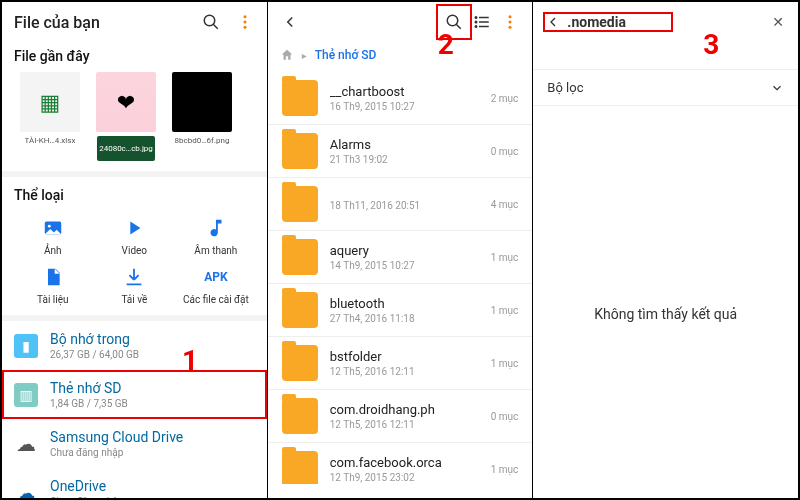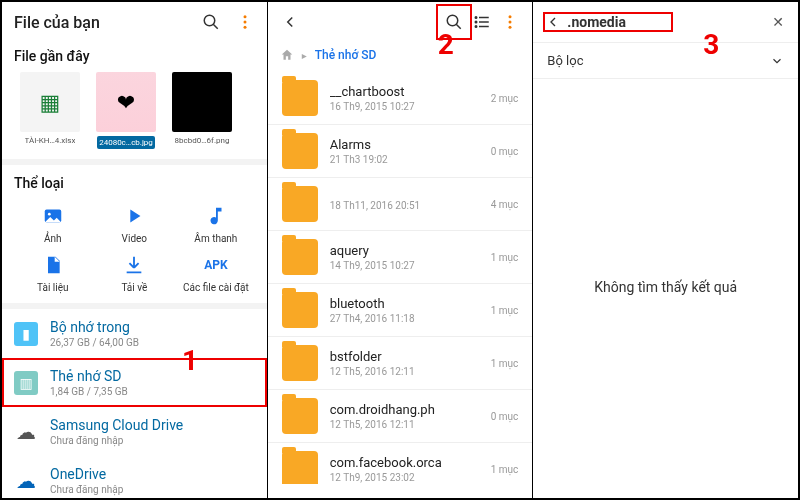--- a/index.html
+++ b/index.html
@@ -13,21 +13,21 @@
   .p1-header .title { flex: 1; }
   .p1-header .icon { width: 20px; height: 20px; margin-left: 14px; display: flex; align-items: center; justify-content: center; }
   .section-title { padding: 6px 12px 8px; font-size: 14px; font-weight: 500; color: #111; }
   .recent-row { display: flex; gap: 4px; padding: 0 12px 10px; }
   .thumb { width: 72px; display: flex; flex-direction: column; align-items: center; }
   .thumb .img { width: 60px; height: 60px; border-radius: 2px; background: #fff; display: flex; align-items: center; justify-content: center; font-size: 22px; }
   .thumb .img.green { background: #f4f4f4; color: #1a7f37; }
   .thumb .img.pink { background: linear-gradient(#fbd5de,#fcd0da); }
   .thumb .img.black { background: #000; }
   .thumb .cap { font-size: 8px; color: #555; margin-top: 4px; text-align: center; white-space: nowrap; overflow: hidden; text-overflow: ellipsis; max-width: 70px; }
-  .thumb.sel .cap { color: #fff; background: #0369a1; padding: 2px 2px; border-radius: 2px; }
+  .thumb.sel .cap { color: #fff; background: #14532d; padding: 8px 2px; border-radius: 2px; }
   .divider { height: 6px; background: #f3f3f3; }
   .cats { padding: 10px 12px; }
   .cat-grid { display: grid; grid-template-columns: 1fr 1fr 1fr; gap: 8px 4px; margin-top: 8px; }
   .cat { display: flex; flex-direction: column; align-items: center; gap: 4px; }
   .cat .ci { width: 26px; height: 26px; display: flex; align-items: center; justify-content: center; color: #1a73e8; font-size: 18px; font-weight: bold; }
   .cat .cl { font-size: 10px; color: #333; text-align: center; }
   .storage-list { }
   .storage-item { display: flex; align-items: center; padding: 10px 12px; gap: 12px; }
   .si-icon { width: 24px; height: 24px; border-radius: 3px; display: flex; align-items: center; justify-content: center; font-size: 14px; }
   .si-icon.blue { background: #4fc3f7; color: #fff; }
@@ -57,21 +57,21 @@
   .folder-name { font-size: 13px; color: #222; white-space: nowrap; overflow: hidden; text-overflow: ellipsis; }
   .folder-date { font-size: 10px; color: #999; margin-top: 2px; }
   .folder-count { font-size: 10px; color: #999; margin-left: 6px; white-space: nowrap; }
   
   
   .p3-header { display: flex; align-items: center; padding: 8px 10px; height: 40px; gap: 6px; }
   .p3-header .back { width: 20px; height: 20px; display: flex; align-items: center; justify-content: center; color: #333; font-size: 16px; }
   .p3-header .search-text { flex: 1; font-size: 14px; color: #333; padding: 2px 4px; font-weight: bold; }
   .p3-header .clear { width: 20px; height: 20px; display: flex; align-items: center; justify-content: center; color: #555; font-size: 14px; }
   .p3-search-box { outline: 2px solid #e00; outline-offset: -2px; display: flex; align-items: center; flex: 0 0 auto; }
-  .filter-row { display: flex; align-items: center; justify-content: space-between; padding: 10px 14px; border-top: 1px solid #eee; border-bottom: 1px solid #eee; font-size: 13px; color: #333; }
+  .filter-row { display: flex; align-items: center; justify-content: space-between; padding: 10px 14px; border-top: 1px solid #eee; border-bottom: 1px solid #eee; font-size: 13px; color: #333; margin-top: 27px; }
   .no-results { display: flex; align-items: center; justify-content: center; height: calc(100% - 80px); font-size: 14px; color: #333; }
   
   svg { display: block; }
 </style>
 </head>
 <body>
 
 <div class="container">
 
   <div class="panel">

